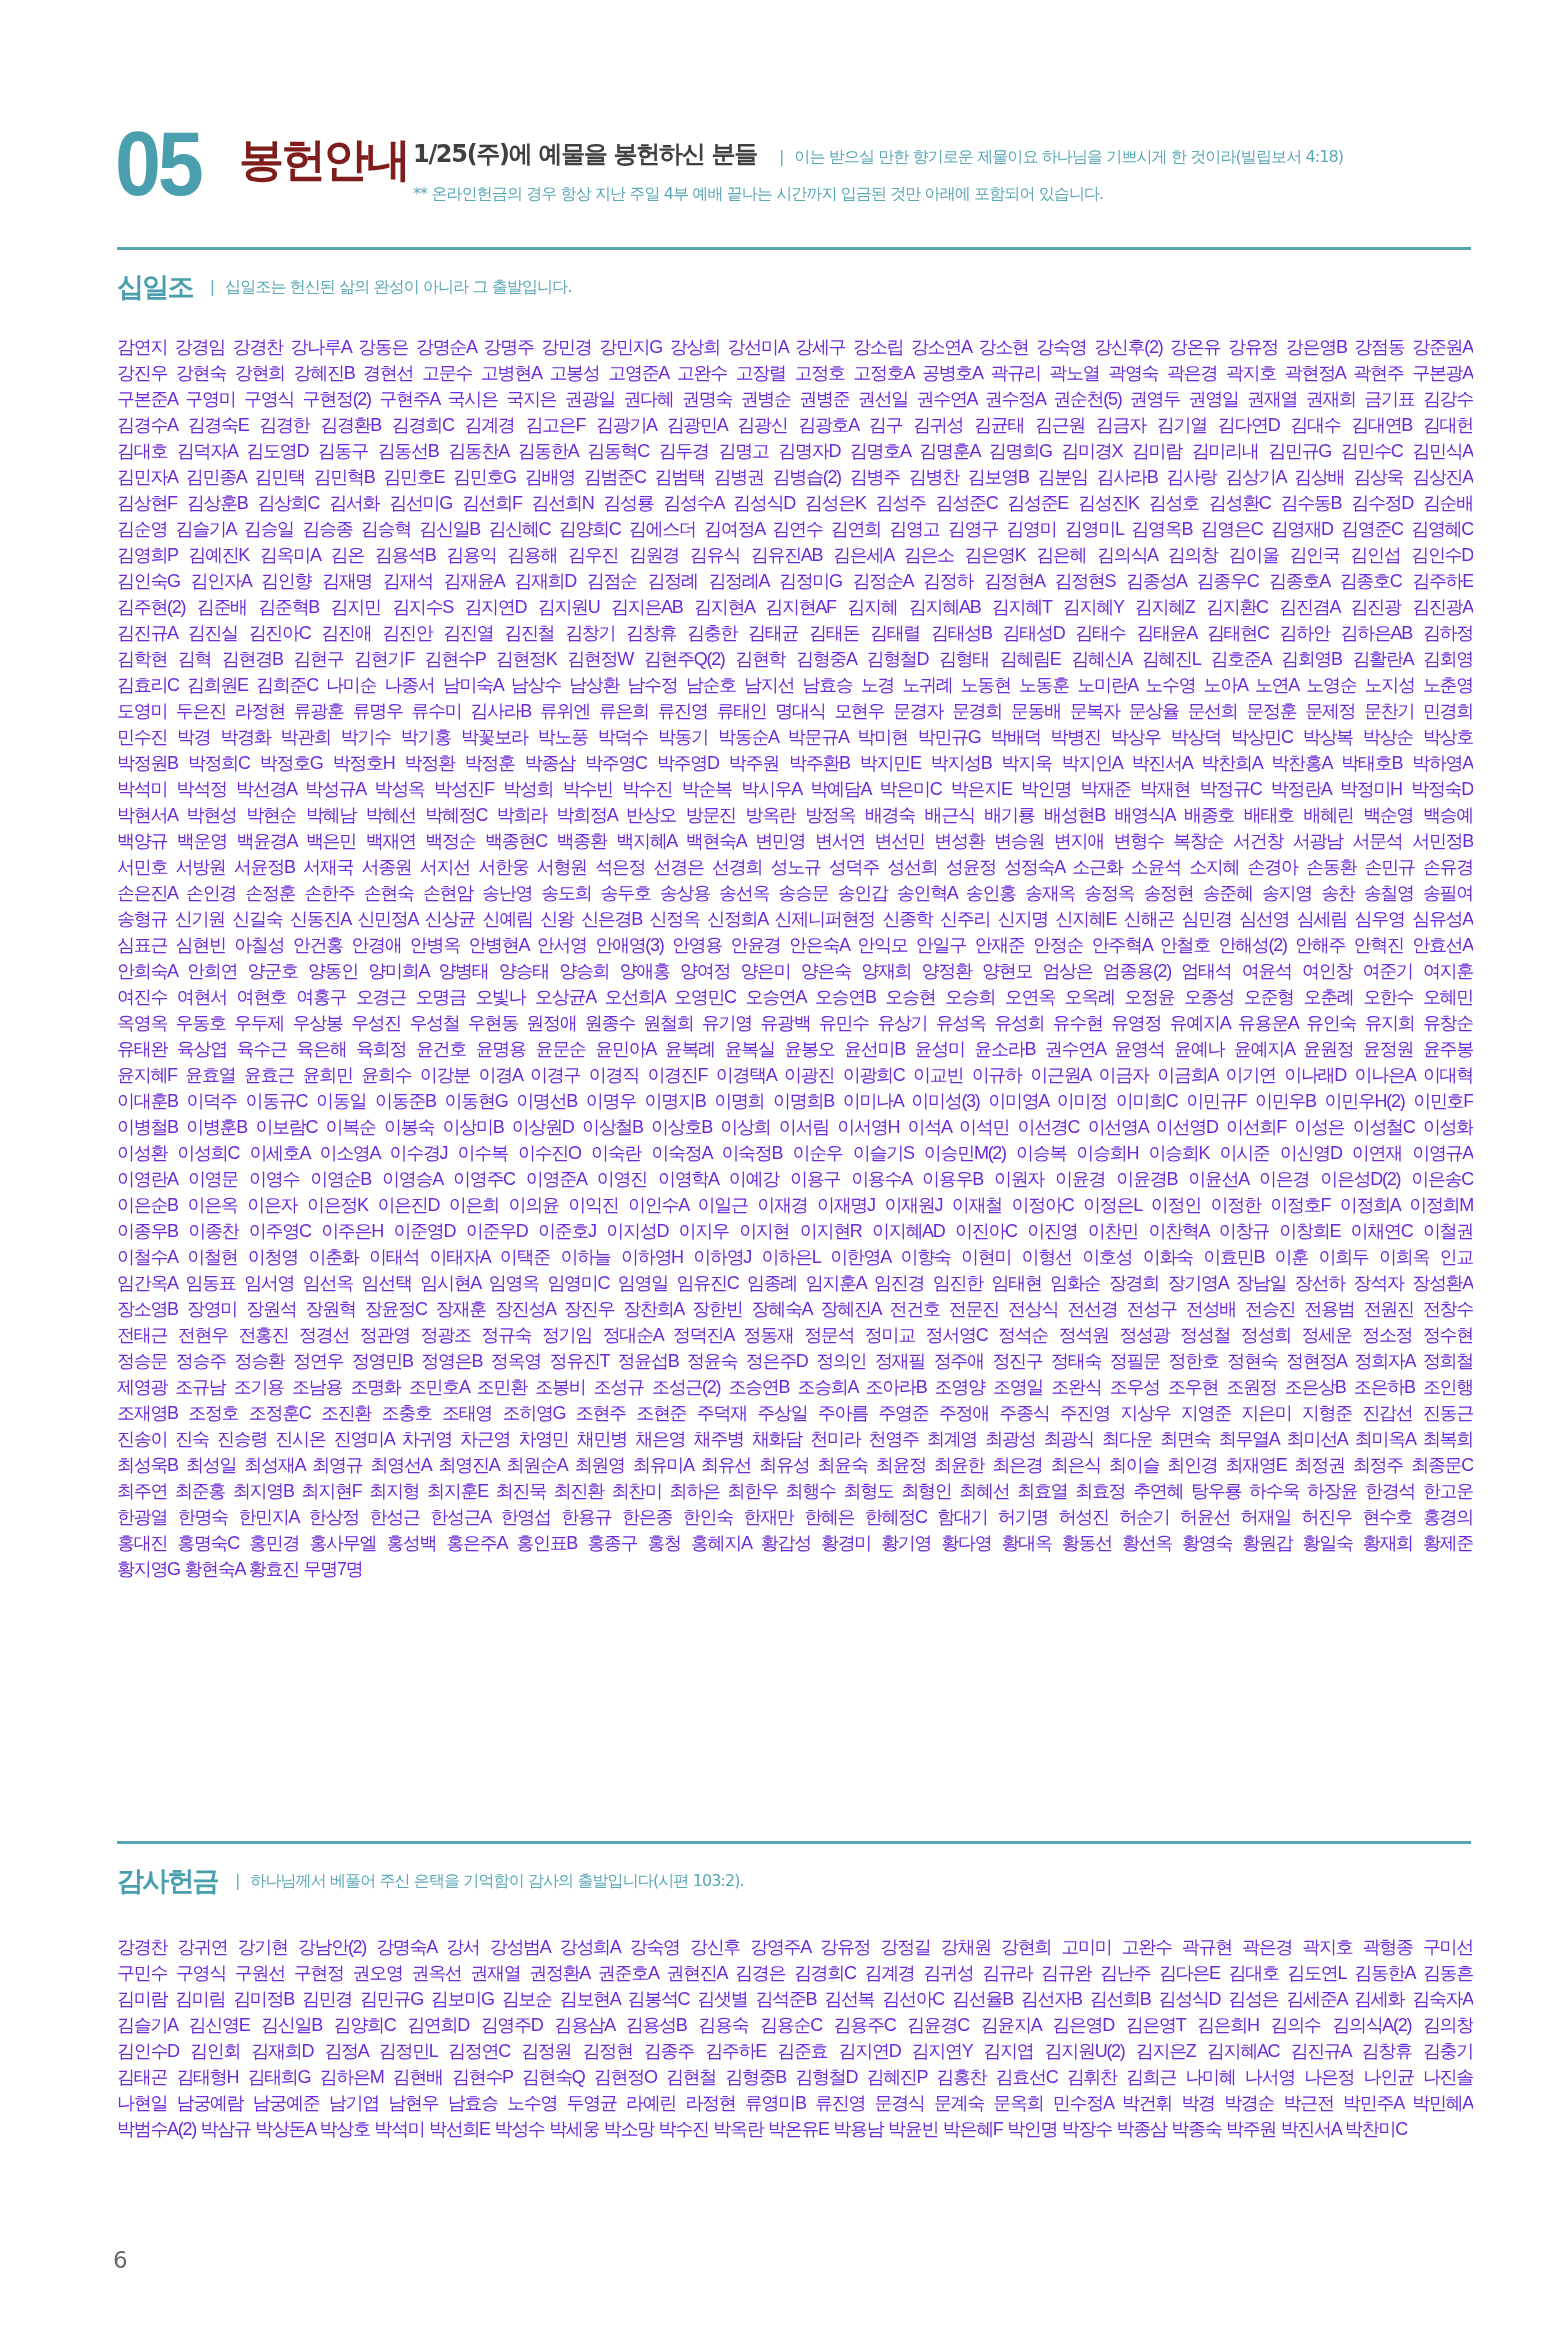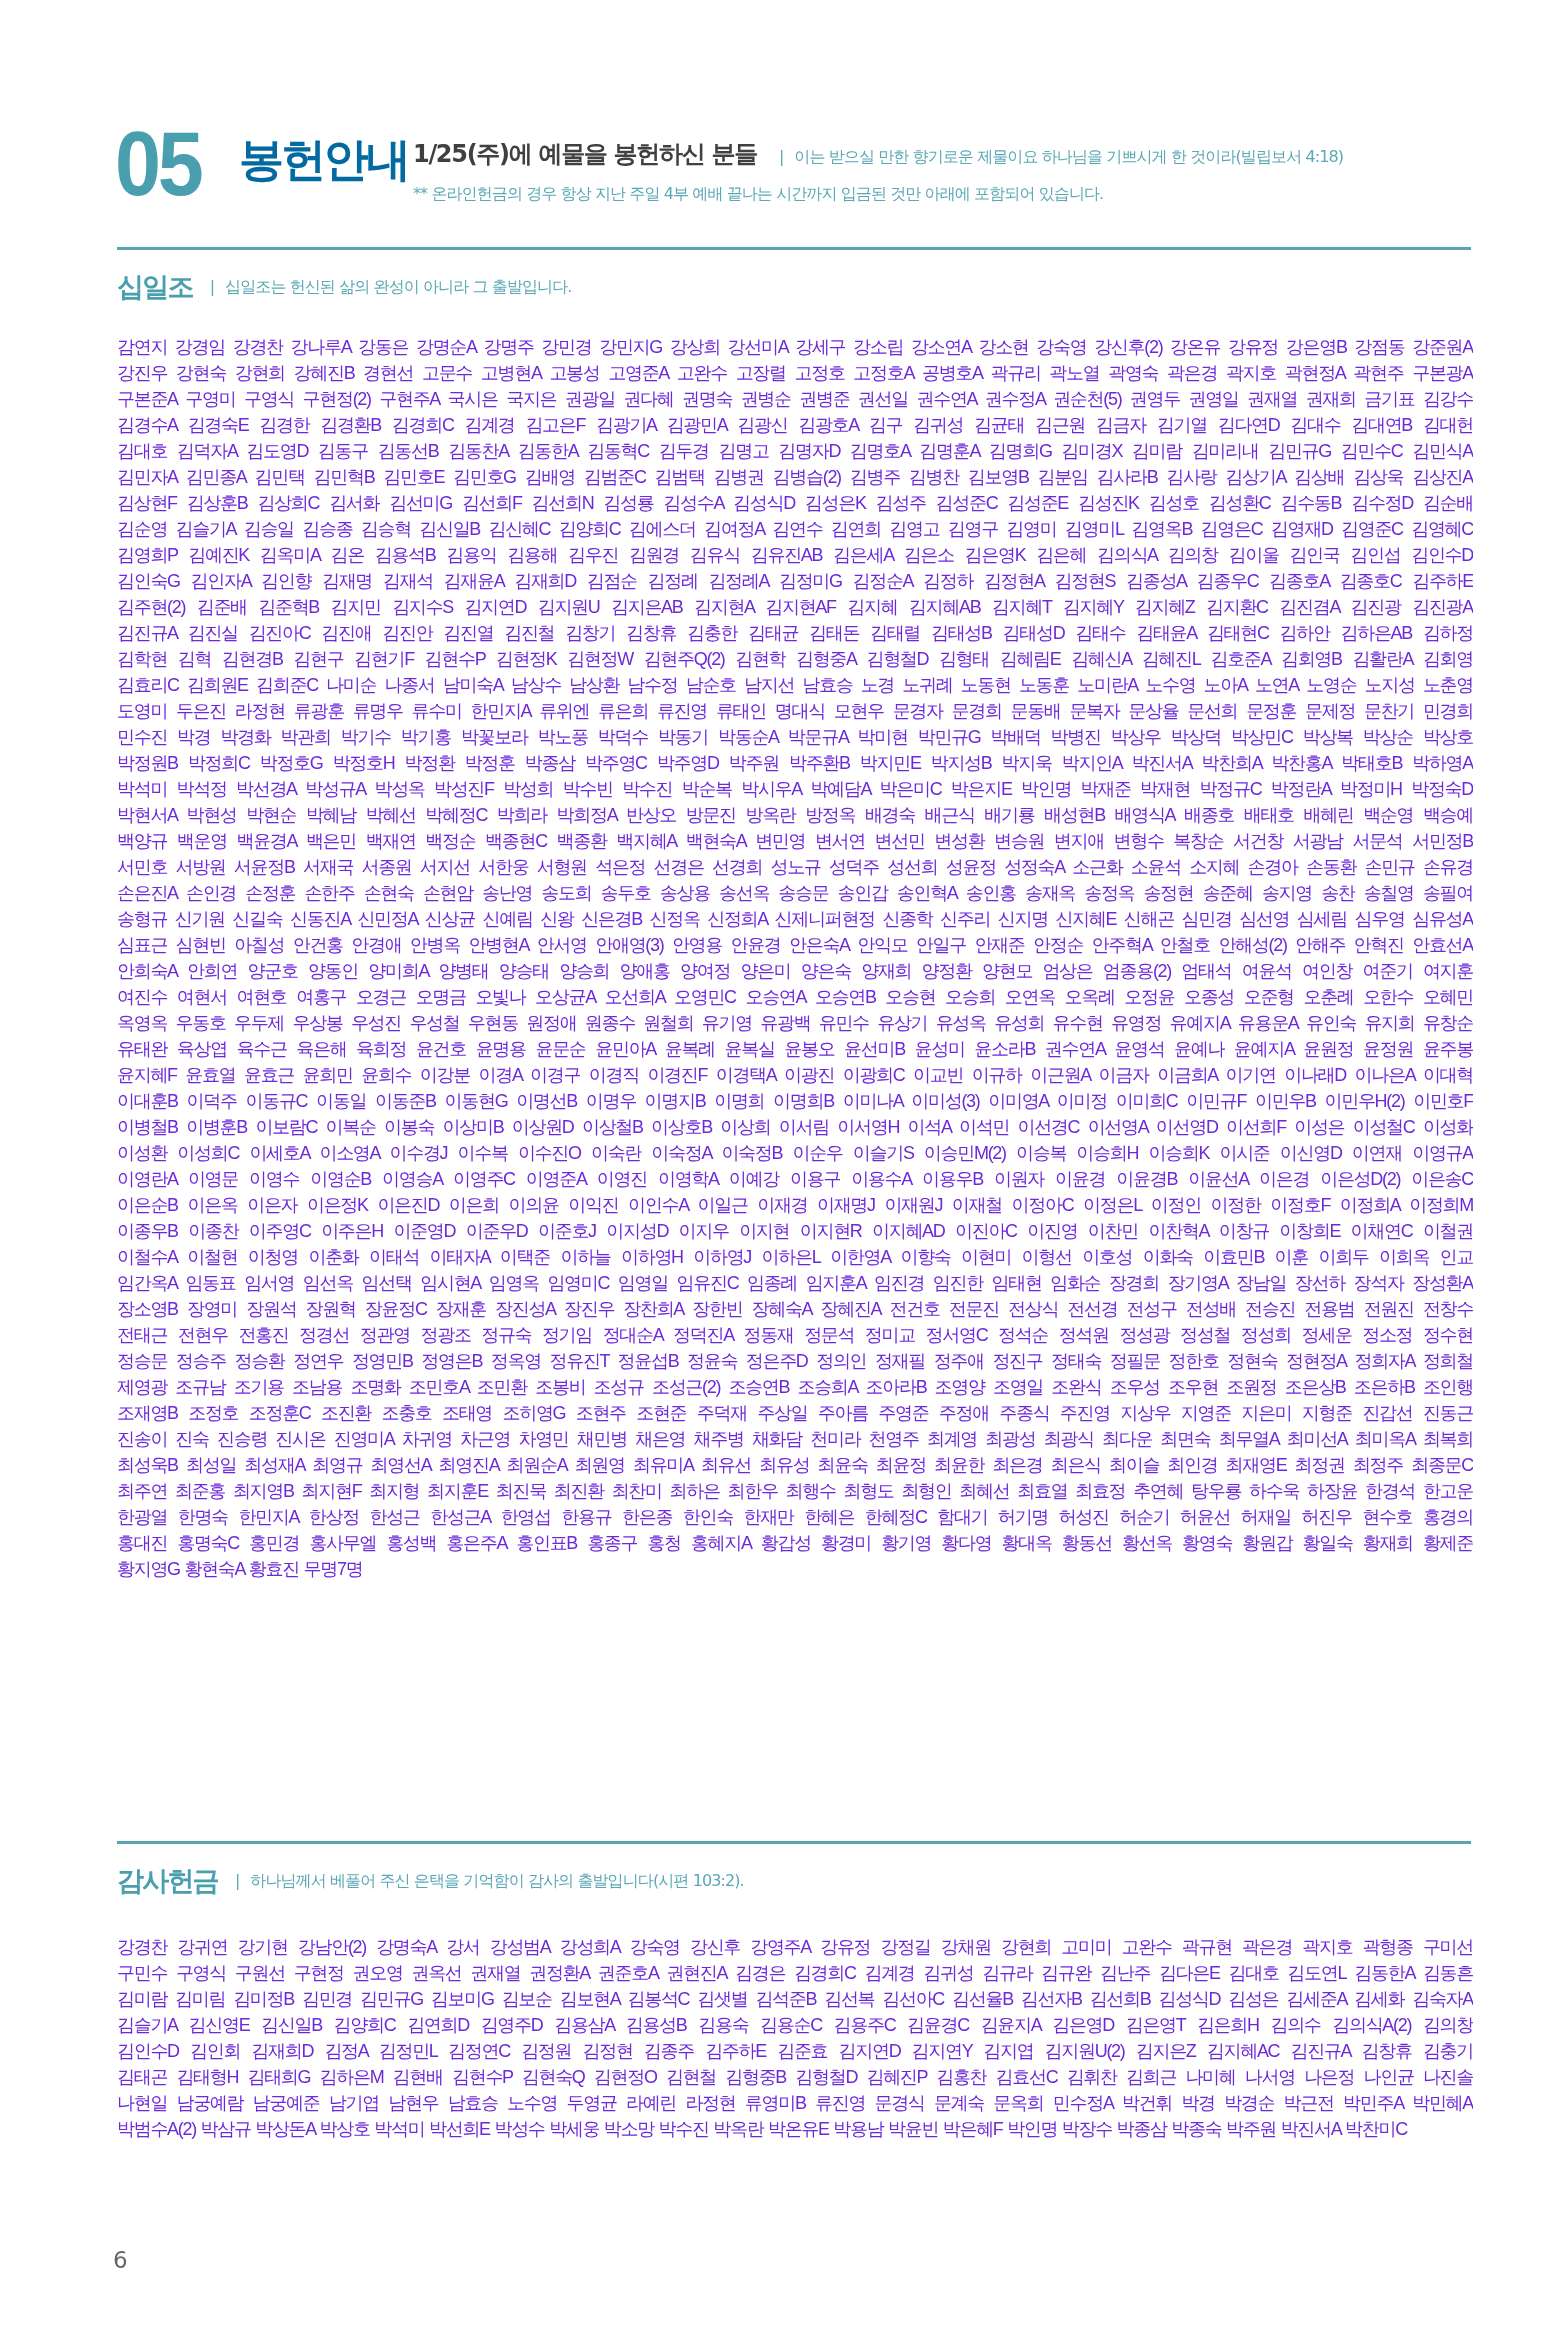--- a/index.html
+++ b/index.html
@@ -3,21 +3,21 @@
 <meta charset="utf-8">
 <style>
   html, body { margin: 0; padding: 0; background: #ffffff; }
   body { width: 1568px; height: 2330px; position: relative; overflow: hidden;
          font-family: "DejaVu Sans", sans-serif; color: #231f20; }
   .header { position: absolute; left: 115px; top: 124px; width: 1356px; height: 100px; }
   .section-num { position: absolute; left: 0; top: -5.4px; font-family: "Liberation Sans", sans-serif;
          font-weight: bold; font-size: 90px; line-height: 90px; color: #4a9fae; letter-spacing: -3.6px;
          transform: scaleX(0.92); transform-origin: left top; }
   .section-title { position: absolute; left: 124px; top: 10.8px; font-weight: bold; font-size: 45px;
-         line-height: 50px; color: #0369a1; letter-spacing: -2.7px; }
+         line-height: 50px; color: #7f1d1d; letter-spacing: -2.7px; }
   .head-main { position: absolute; left: 298px; top: 16px; font-weight: bold; font-size: 24px;
          line-height: 29px; color: #404040; letter-spacing: -1.3px; white-space: nowrap; }
   .head-verse { position: absolute; left: 664px; top: 21.5px; font-size: 16px; line-height: 21.5px;
          color: #5aa8b5; letter-spacing: -0.9px; white-space: nowrap; }
   .head-note { position: absolute; left: 298px; top: 59px; font-size: 16px; line-height: 21.5px;
          color: #5aa8b5; letter-spacing: -0.9px; white-space: nowrap; }
   .sep { display: inline-block; margin: 0 10.8px 0 0; color: #5aa8b5; }
   .rule { position: absolute; left: 117px; width: 1354px; height: 2.7px; background: #5aa3b0; }
   .sec-head { position: absolute; left: 117px; white-space: nowrap; }
   .sec-title { font-weight: bold; font-size: 27px; color: #4a9fae; letter-spacing: -1.8px; vertical-align: middle; }
@@ -57,21 +57,21 @@
     <div class="line">김대호 김덕자A 김도영D 김동구 김동선B 김동찬A 김동한A 김동혁C 김두경 김명고 김명자D 김명호A 김명훈A 김명희G 김미경X 김미람 김미리내 김민규G 김민수C 김민식A</div>
     <div class="line">김민자A 김민종A 김민택 김민혁B 김민호E 김민호G 김배영 김범준C 김범택 김병권 김병습(2) 김병주 김병찬 김보영B 김분임 김사라B 김사랑 김상기A 김상배 김상욱 김상진A</div>
     <div class="line">김상현F 김상훈B 김상희C 김서화 김선미G 김선희F 김선희N 김성룡 김성수A 김성식D 김성은K 김성주 김성준C 김성준E 김성진K 김성호 김성환C 김수동B 김수정D 김순배</div>
     <div class="line">김순영 김슬기A 김승일 김승종 김승혁 김신일B 김신혜C 김양희C 김에스더 김여정A 김연수 김연희 김영고 김영구 김영미 김영미L 김영옥B 김영은C 김영재D 김영준C 김영혜C</div>
     <div class="line">김영희P 김예진K 김옥미A 김온 김용석B 김용익 김용해 김우진 김원경 김유식 김유진AB 김은세A 김은소 김은영K 김은혜 김의식A 김의창 김이울 김인국 김인섭 김인수D</div>
     <div class="line">김인숙G 김인자A 김인향 김재명 김재석 김재윤A 김재희D 김점순 김정례 김정례A 김정미G 김정순A 김정하 김정현A 김정현S 김종성A 김종우C 김종호A 김종호C 김주하E</div>
     <div class="line">김주현(2) 김준배 김준혁B 김지민 김지수S 김지연D 김지원U 김지은AB 김지현A 김지현AF 김지혜 김지혜AB 김지혜T 김지혜Y 김지혜Z 김지환C 김진겸A 김진광 김진광A</div>
     <div class="line">김진규A 김진실 김진아C 김진애 김진안 김진열 김진철 김창기 김창휴 김충한 김태균 김태돈 김태렬 김태성B 김태성D 김태수 김태윤A 김태현C 김하안 김하은AB 김하정</div>
     <div class="line">김학현 김혁 김현경B 김현구 김현기F 김현수P 김현정K 김현정W 김현주Q(2) 김현학 김형중A 김형철D 김형태 김혜림E 김혜신A 김혜진L 김호준A 김회영B 김활란A 김회영</div>
     <div class="line">김효리C 김희원E 김희준C 나미순 나종서 남미숙A 남상수 남상환 남수정 남순호 남지선 남효승 노경 노귀례 노동현 노동훈 노미란A 노수영 노아A 노연A 노영순 노지성 노춘영</div>
-    <div class="line">도영미 두은진 라정현 류광훈 류명우 류수미 한민지A 류위엔 류은희 류진영 류태인 명대식 모현우 문경자 문경희 문동배 문복자 문상율 문선희 문정훈 문제정 문찬기 민경희</div>
+    <div class="line">도영미 두은진 라정현 류광훈 류명우 류수미 김사라B 류위엔 류은희 류진영 류태인 명대식 모현우 문경자 문경희 문동배 문복자 문상율 문선희 문정훈 문제정 문찬기 민경희</div>
     <div class="line">민수진 박경 박경화 박관희 박기수 박기홍 박꽃보라 박노풍 박덕수 박동기 박동순A 박문규A 박미현 박민규G 박배덕 박병진 박상우 박상덕 박상민C 박상복 박상순 박상호</div>
     <div class="line">박정원B 박정희C 박정호G 박정호H 박정환 박정훈 박종삼 박주영C 박주영D 박주원 박주환B 박지민E 박지성B 박지욱 박지인A 박진서A 박찬희A 박찬홍A 박태호B 박하영A</div>
     <div class="line">박석미 박석정 박선경A 박성규A 박성옥 박성진F 박성희 박수빈 박수진 박순복 박시우A 박예담A 박은미C 박은지E 박인명 박재준 박재현 박정규C 박정란A 박정미H 박정숙D</div>
     <div class="line">박현서A 박현성 박현순 박혜남 박혜선 박혜정C 박희라 박희정A 반상오 방문진 방옥란 방정옥 배경숙 배근식 배기룡 배성현B 배영식A 배종호 배태호 배혜린 백순영 백승예</div>
     <div class="line">백양규 백운영 백윤경A 백은민 백재연 백정순 백종현C 백종환 백지혜A 백현숙A 변민영 변서연 변선민 변성환 변승원 변지애 변형수 복창순 서건창 서광남 서문석 서민정B</div>
     <div class="line">서민호 서방원 서윤정B 서재국 서종원 서지선 서한웅 서형원 석은정 선경은 선경희 성노규 성덕주 성선희 성윤정 성정숙A 소근화 소윤석 소지혜 손경아 손동환 손민규 손유경</div>
     <div class="line">손은진A 손인경 손정훈 손한주 손현숙 손현암 송난영 송도희 송두호 송상용 송선옥 송승문 송인갑 송인혁A 송인홍 송재옥 송정옥 송정현 송준혜 송지영 송찬 송칠영 송필여</div>
     <div class="line">송형규 신기원 신길숙 신동진A 신민정A 신상균 신예림 신왕 신은경B 신정옥 신정희A 신제니퍼현정 신종학 신주리 신지명 신지혜E 신해곤 심민경 심선영 심세림 심우영 심유성A</div>
     <div class="line">심표근 심현빈 아칠성 안건홍 안경애 안병옥 안병현A 안서영 안애영(3) 안영용 안윤경 안은숙A 안익모 안일구 안재준 안정순 안주혁A 안철호 안해성(2) 안해주 안혁진 안효선A</div>
     <div class="line">안희숙A 안희연 양군호 양동인 양미희A 양병태 양승태 양승희 양애홍 양여정 양은미 양은숙 양재희 양정환 양현모 엄상은 엄종용(2) 엄태석 여윤석 여인창 여준기 여지훈</div>

